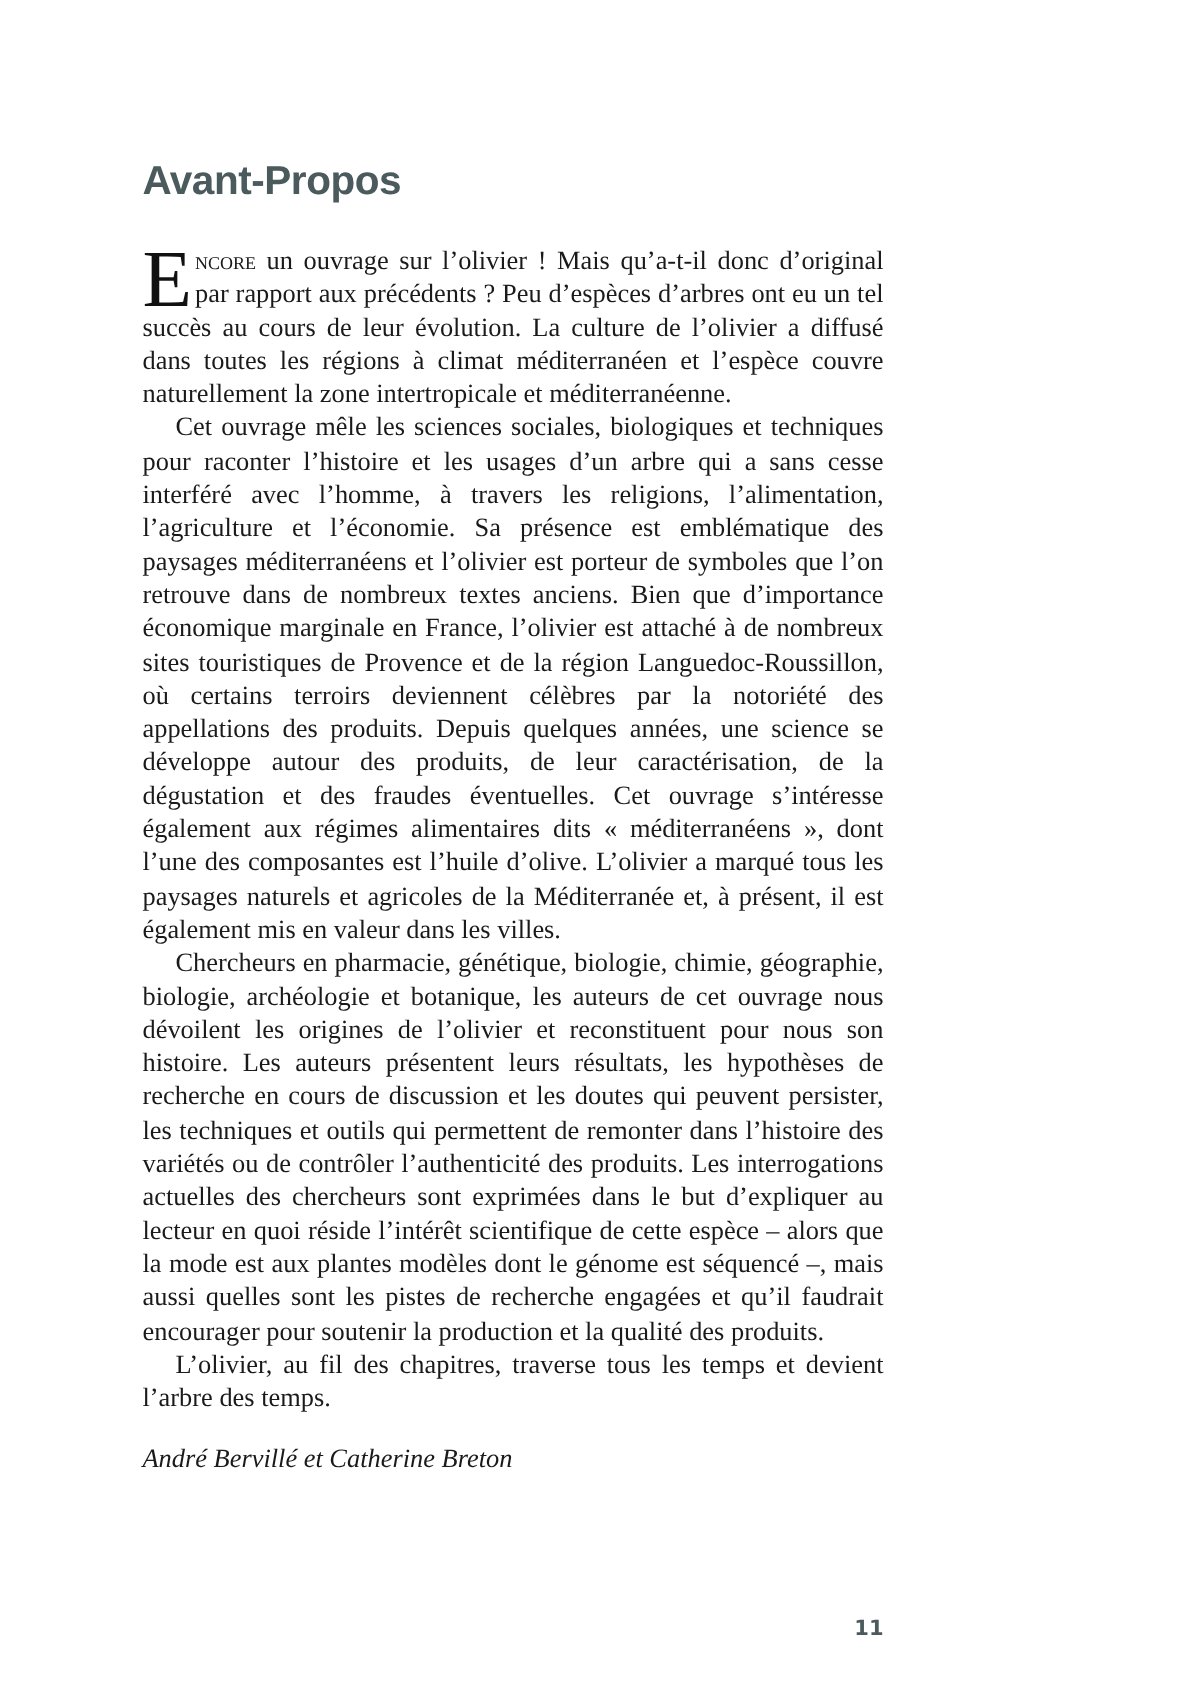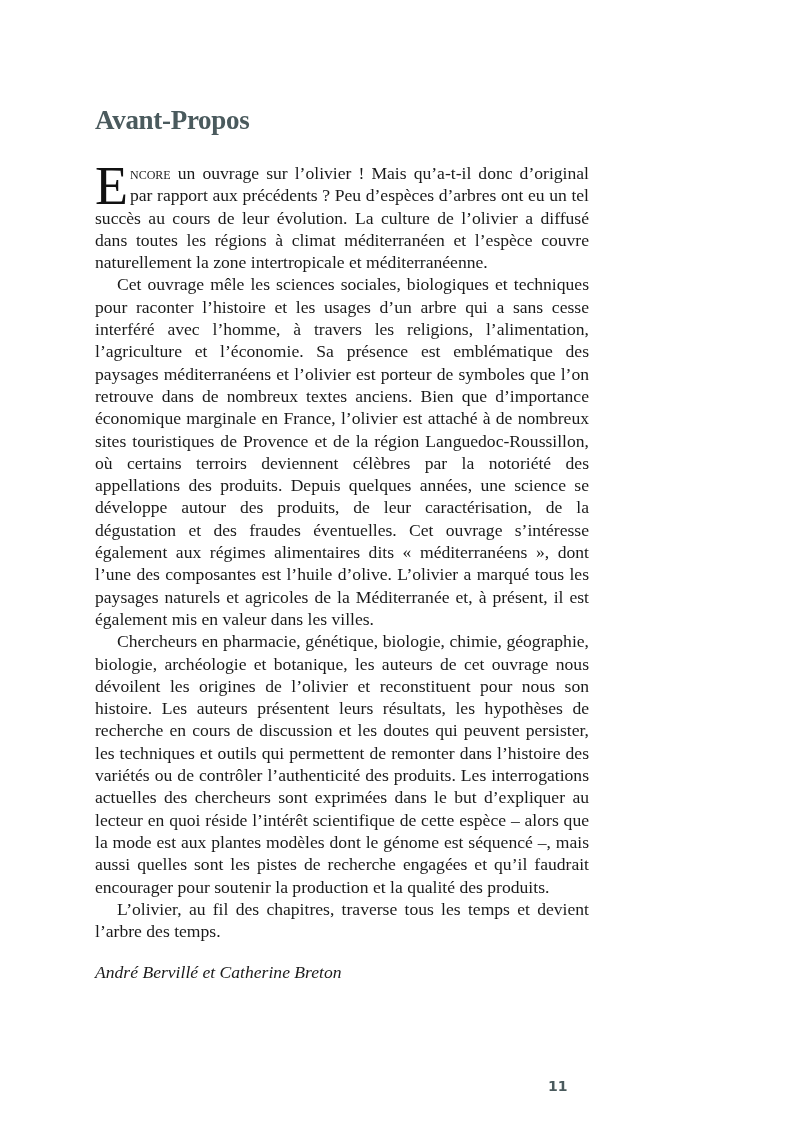--- a/index.html
+++ b/index.html
@@ -13,21 +13,21 @@
     position: relative;
     overflow: hidden;
   }
   .page {
     position: absolute;
     left: 95px;
     top: 100px;
     width: 494px;
   }
   .title {
-    font-family: Liberation Serif, serif;
+    font-family: Liberation Sans, sans-serif;
     font-weight: bold;
     font-size: 27px;
     color: #4a5a5d;
     margin: 0;
     letter-spacing: -0.3px;
     line-height: 40px;
   }
   .body-text {
     margin-top: 22px;
     font-family: "Liberation Serif", serif;
@@ -61,23 +61,24 @@
   }
   .signature {
     margin-top: 20px;
     font-family: "Liberation Serif", serif;
     font-style: italic;
     font-size: 17.6px;
     color: #1a1a1a;
   }
   .page-number {
     position: absolute;
-    left: 548px;
+    left: 560px;
     top: 1078px;
     width: 29px;
+    text-align: right;
     font-family: "DejaVu Sans", sans-serif;
     font-weight: bold;
     font-size: 14px;
     color: #4a5a5d;
   }
 </style>
 </head>
 <body>
 
 <div class="page">

